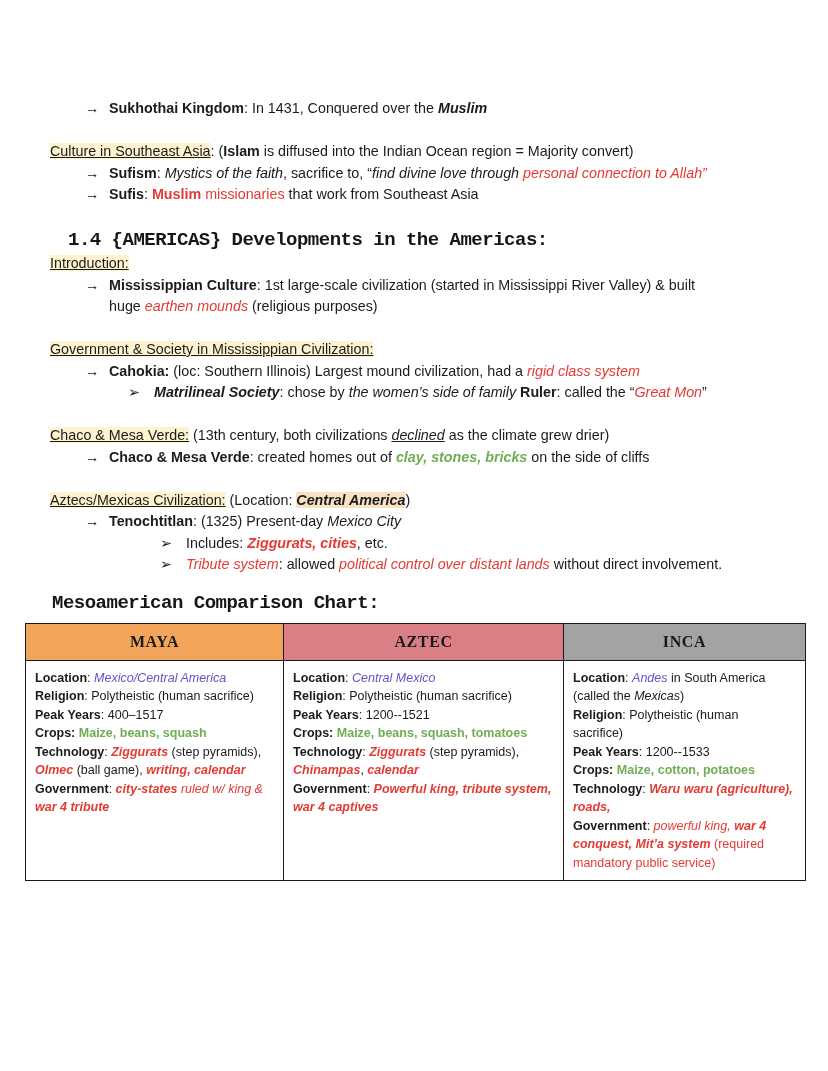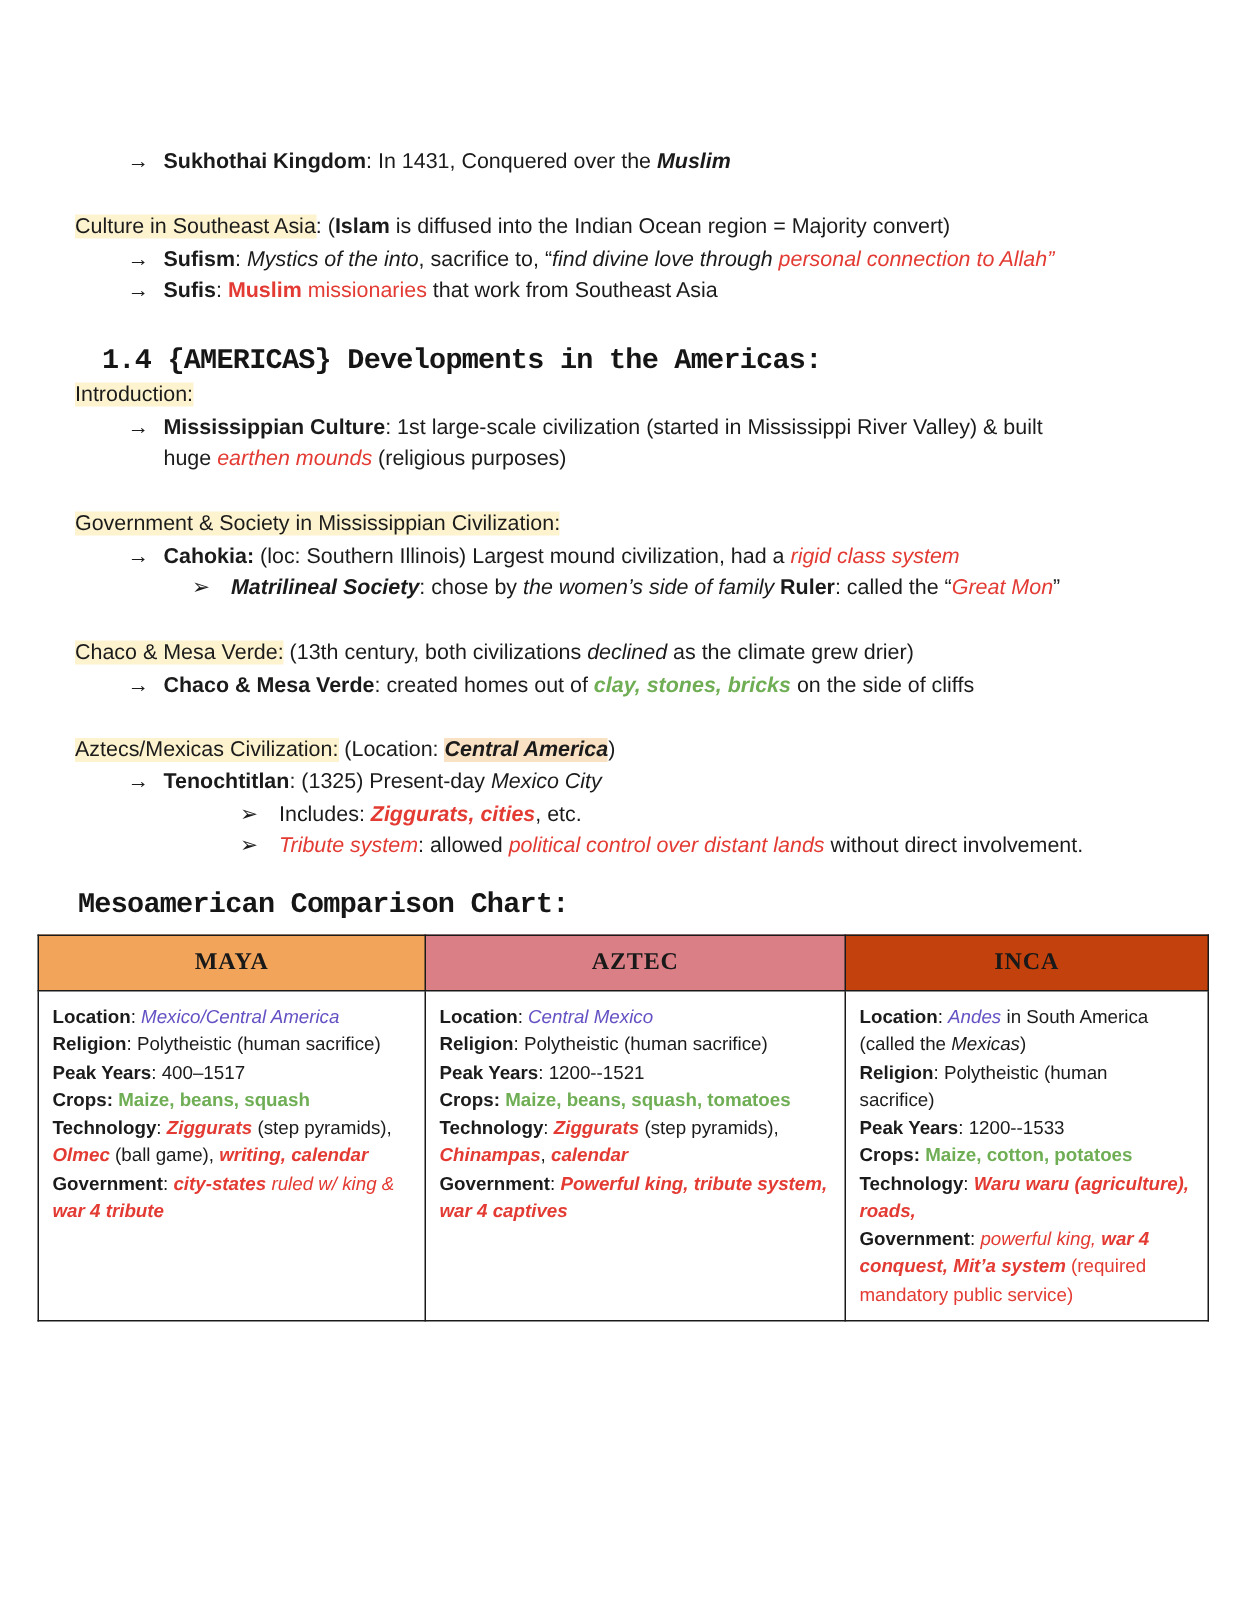--- a/index.html
+++ b/index.html
@@ -27,21 +27,21 @@
     line-height:26px;padding-left:18px;letter-spacing:-0.5px;color:#161616;
   }
   .chart-title{padding-left:2px;margin-top:14px;margin-bottom:7px;}
   
   .b{font-weight:700;}
   .i{font-style:italic;}
   .bi{font-weight:700;font-style:italic;}
   .red{color:var(--red);}
   .green{color:var(--green);}
   .purple{color:var(--purple);font-style:italic;}
-  .u{}
+  .u{text-decoration:underline;}
   .hl-y{background:var(--hl-yellow);}
   .hl-p{background:var(--hl-peach);}
   
   .table-wrap{margin-left:-25px;width:780px;}
   table.comparison{border-collapse:collapse;width:780px;table-layout:fixed;}
   table.comparison th,table.comparison td{border:1.6px solid var(--border);margin-left:35px;}
   table.comparison th{
     height:37px;font-family:"Liberation Serif",serif;font-size:16px;font-weight:700;
     letter-spacing:0.6px;color:#191919;text-align:center;vertical-align:middle;
   }
@@ -57,21 +57,21 @@
 <div class="page">
   <div class="doc">
       <div class="b1">
         <span class="bullet-glyph">→</span>
         <span class="bullet-text"><span class="b">Sukhothai Kingdom</span><span>: In 1431, Conquered over the </span><span class="bi">Muslim</span></span>
       </div>
       <div class="space"></div>
       <div class="line"><span class="u hl-y">Culture in Southeast Asia</span><span>: (</span><span class="b">Islam</span><span> is diffused into the Indian Ocean region = Majority convert)</span></div>
       <div class="b1">
         <span class="bullet-glyph">→</span>
-        <span class="bullet-text"><span class="b">Sufism</span><span>: </span><span class="i">Mystics of the into</span><span>, sacrifice to, “</span><span class="i">find divine love through </span><span class="i red">personal connection to Allah”</span></span>
+        <span class="bullet-text"><span class="b">Sufism</span><span>: </span><span class="i">Mystics of the faith</span><span>, sacrifice to, “</span><span class="i">find divine love through </span><span class="i red">personal connection to Allah”</span></span>
       </div>
       <div class="b1">
         <span class="bullet-glyph">→</span>
         <span class="bullet-text"><span class="b">Sufis</span><span>: </span><span class="b red">Muslim</span><span class="red"> missionaries</span><span> that work from Southeast Asia</span></span>
       </div>
       <div class="space"></div>
       <div class="mono-heading"><span>1.4 {AMERICAS} Developments in the Americas:</span></div>
       <div class="line"><span class="u hl-y">Introduction:</span></div>
       <div class="b1">
         <span class="bullet-glyph">→</span>
@@ -115,21 +115,21 @@
       <table class="comparison">
         <colgroup>
           <col class="col-maya">
             <col class="col-aztec">
             <col class="col-inca">
         </colgroup>
         <thead>
           <tr>
             <th style="background: rgb(242, 164, 90);">MAYA</th>
             <th style="background: rgb(217, 127, 133);">AZTEC</th>
-            <th style="background: #c2410c;">INCA</th>
+            <th style="background: #a3a3a3;">INCA</th>
           </tr>
         </thead>
         <tbody>
           <tr>
             <td>
                 <div class="cell-line"><span class="b">Location</span><span>: </span><span class="purple">Mexico/Central America</span></div>
                 <div class="cell-line"><span class="b">Religion</span><span>: Polytheistic (human sacrifice)</span></div>
                 <div class="cell-line"><span class="b">Peak Years</span><span>: 400–1517</span></div>
                 <div class="cell-line"><span class="b">Crops:</span><span> </span><span class="b green">Maize, beans, squash</span></div>
                 <div class="cell-line"><span class="b">Technology</span><span>: </span><span class="bi red">Ziggurats</span><span> (step pyramids),</span></div>

